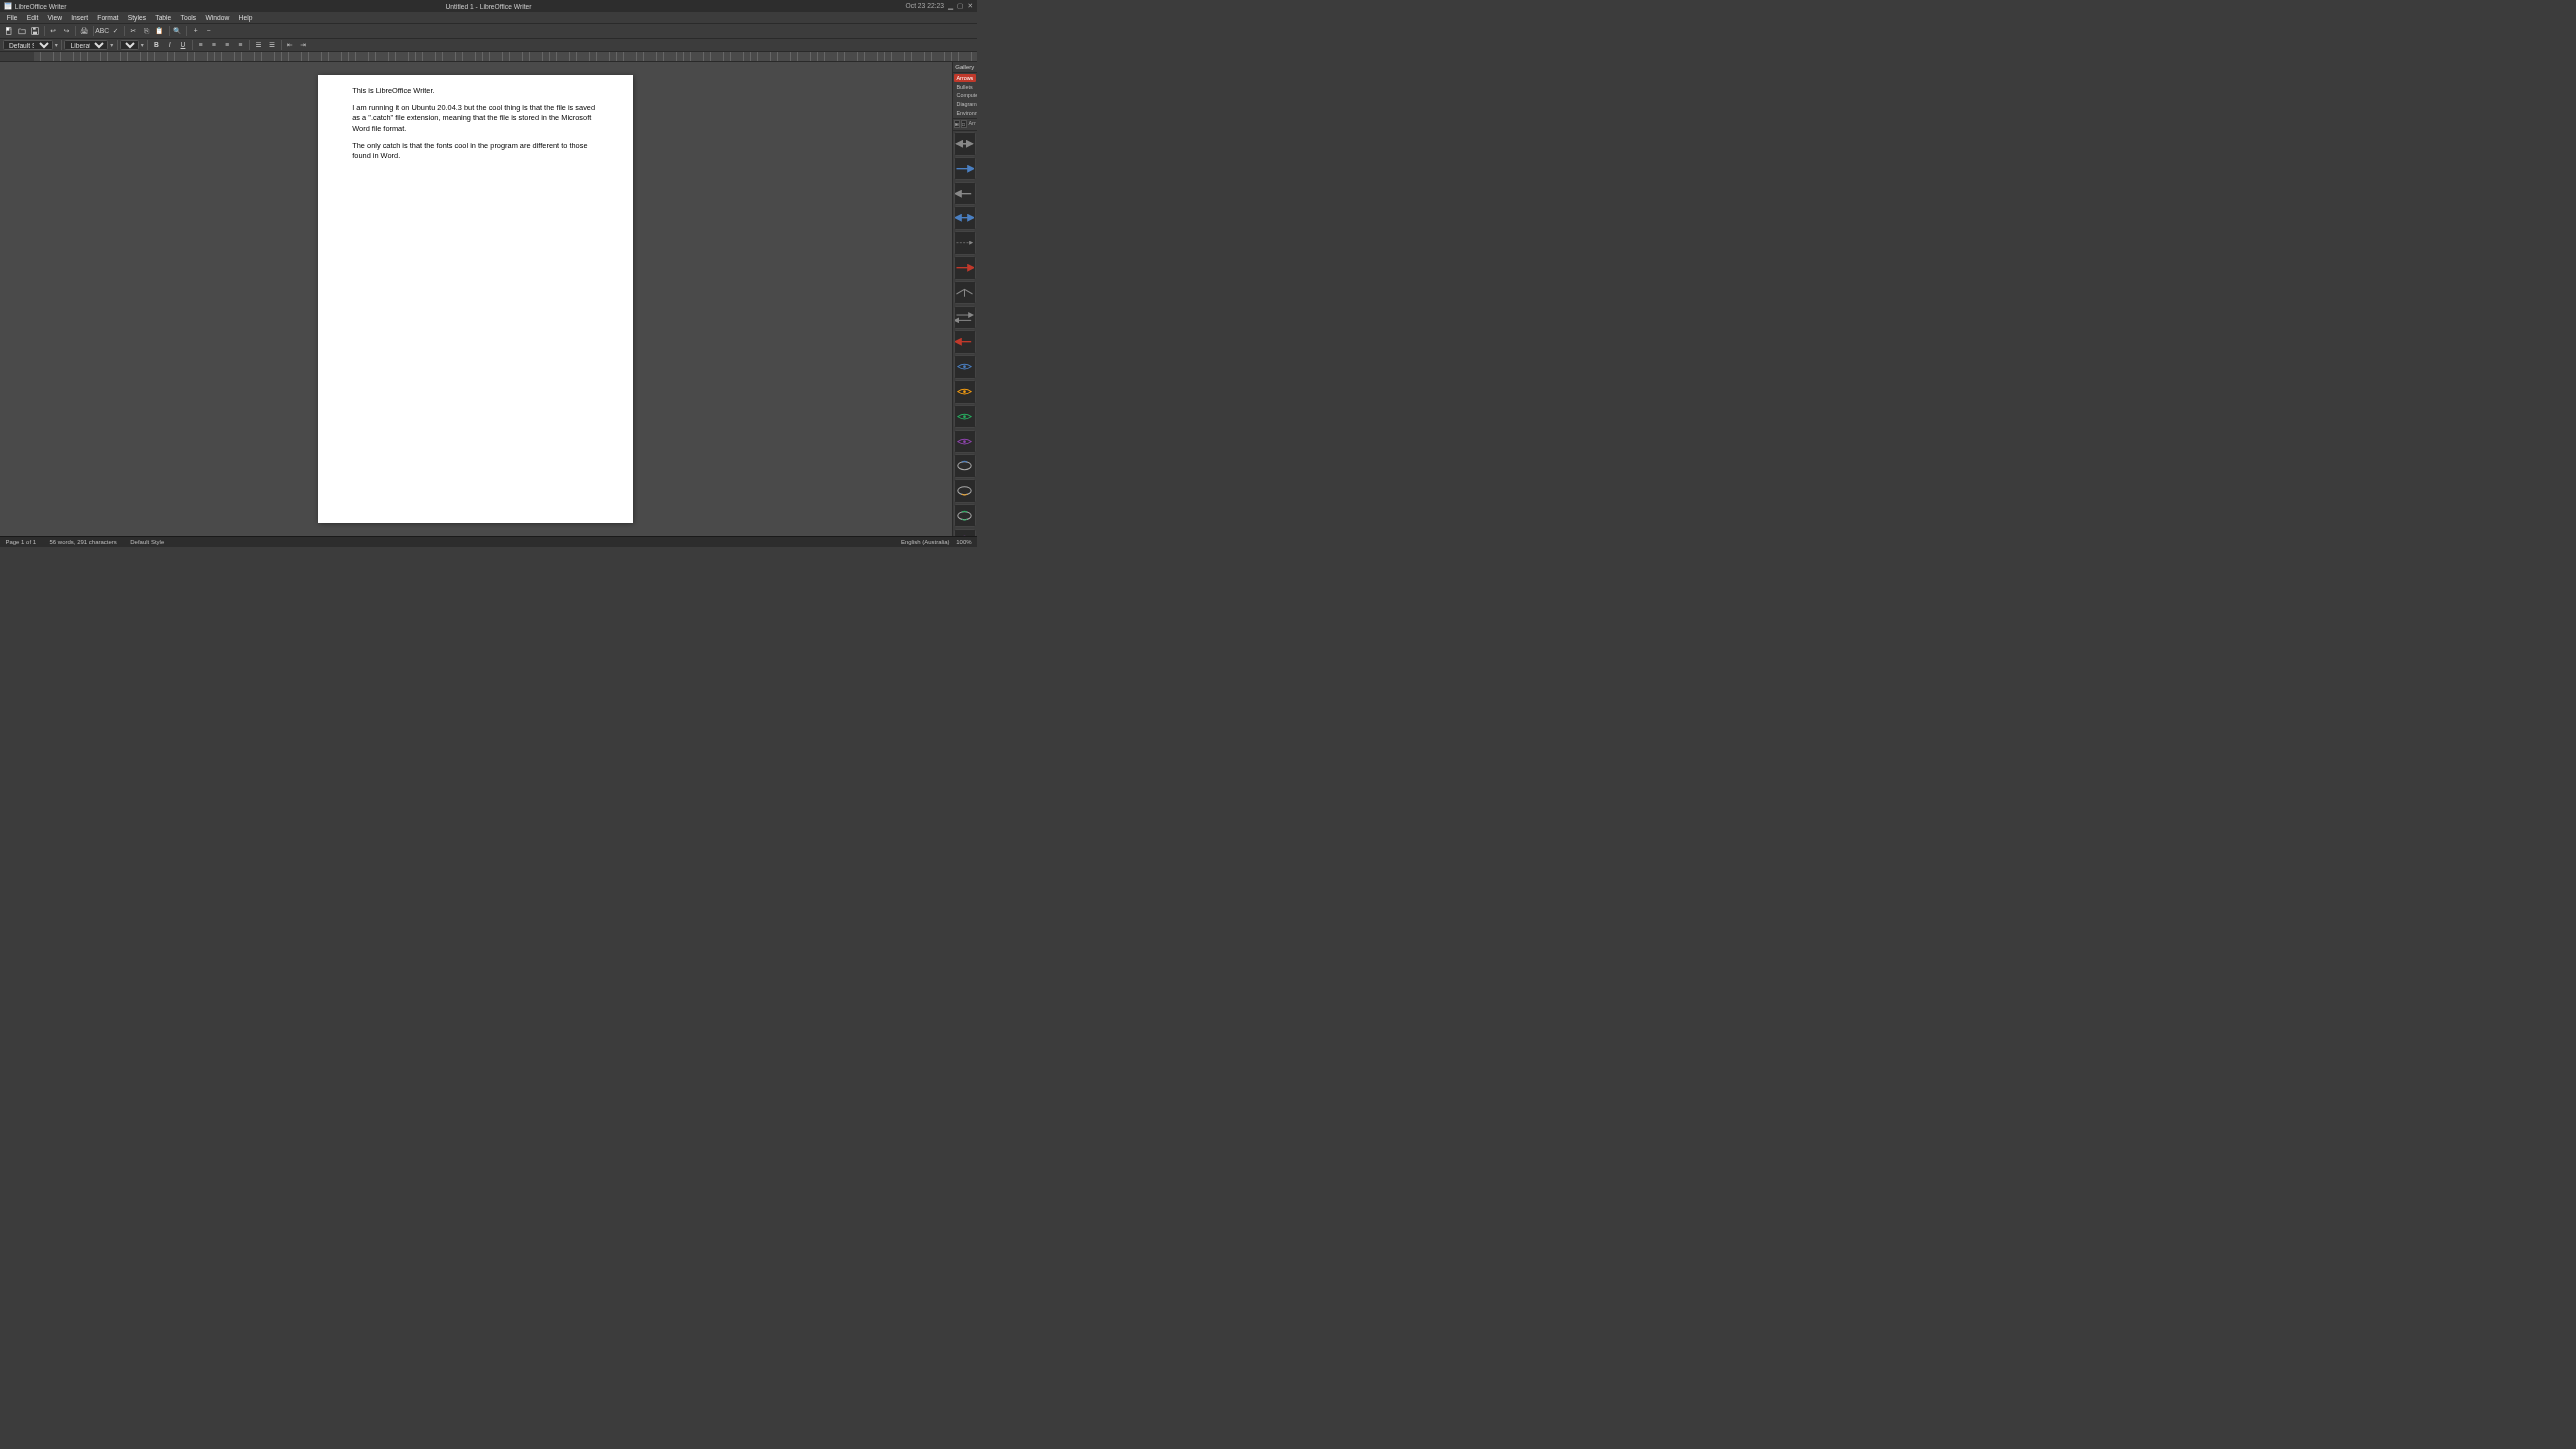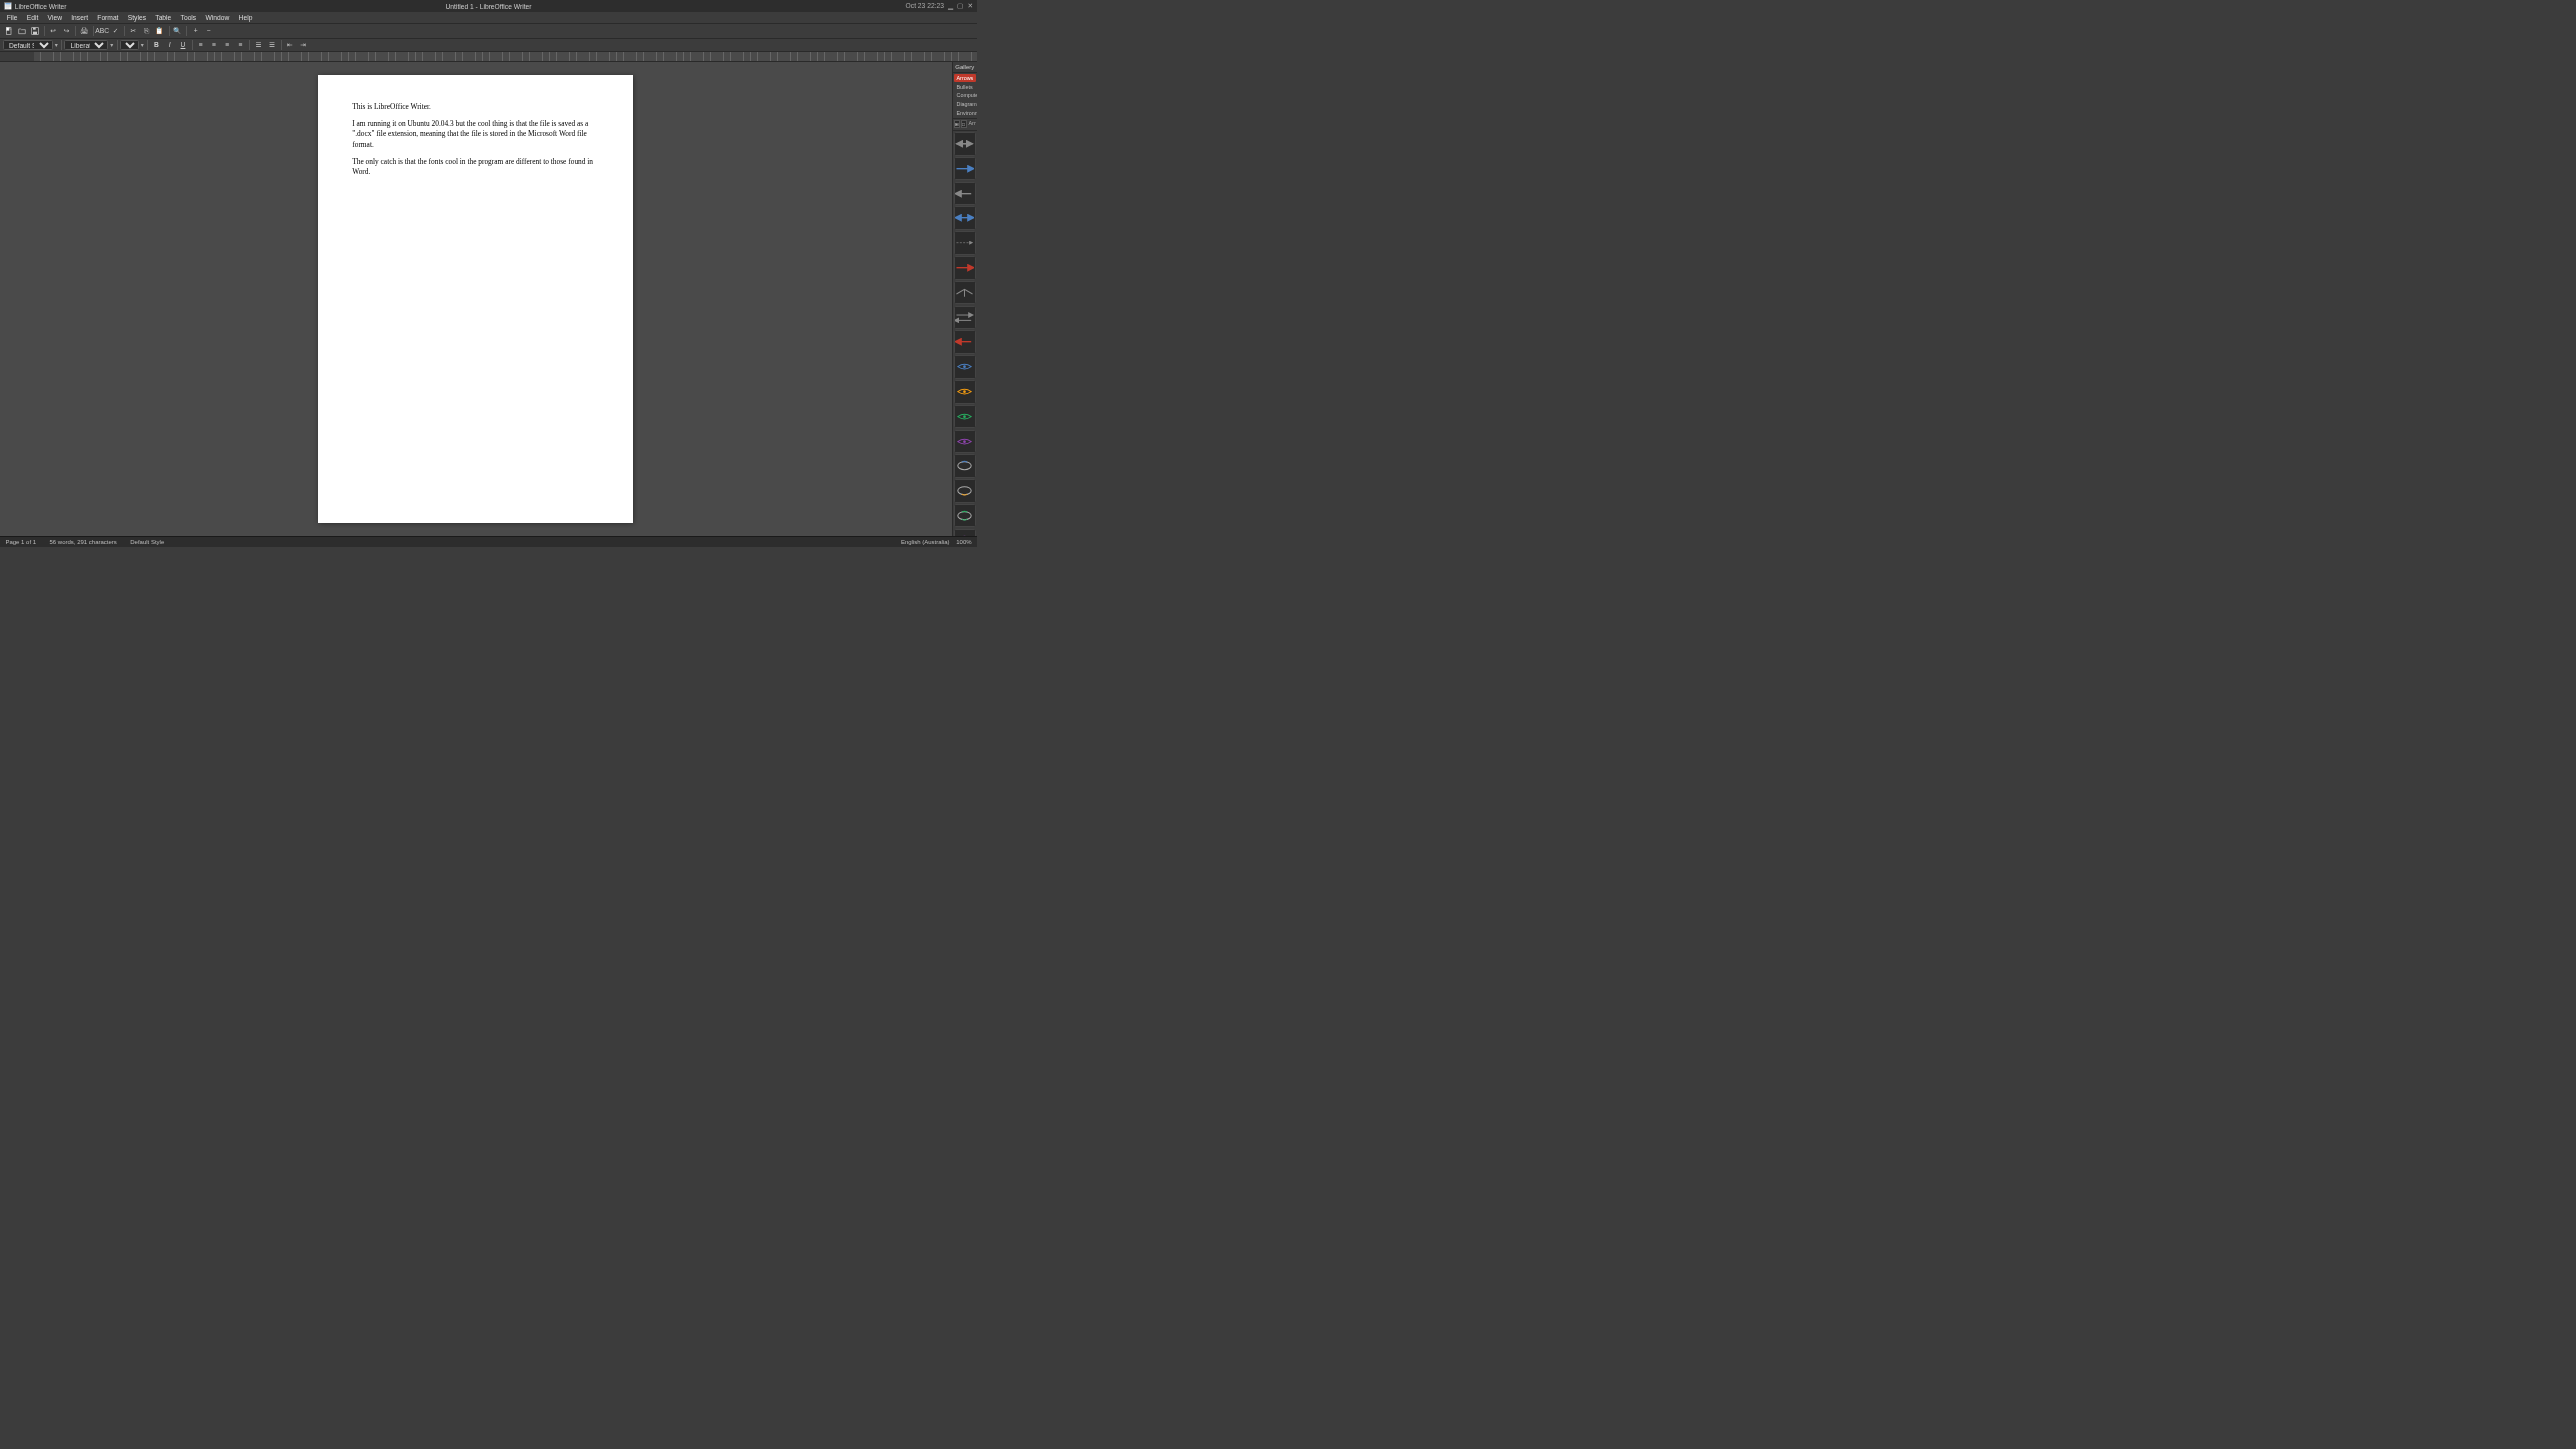--- a/index.html
+++ b/index.html
@@ -170,24 +170,24 @@
       overflow-y: auto;
       padding: 13.4px 0;
     }
 
     
     #doc-page {
       background: #fff;
       width: 315px;
       min-height: 443px;
       box-shadow: 1.3px 1.3px 5.4px rgba(0,0,0,0.5);
-      padding: 27px 34px;
+      padding: 11px 34px;
       position: relative;
       color: #000;
-      font-family: Liberation Serif, serif;
+      font-family: Liberation Sans, sans-serif;
       font-size: 7.4px;
       line-height: 1.4;
     }
 
     .doc-paragraph {
       margin-bottom: 6.7px;
     }
 
     
     #gallery-panel {
@@ -405,21 +405,21 @@
   </div>
 </div>
 
 <div id="main-area">
 
   <div id="doc-area">
     <div id="doc-page">
 
       <p class="doc-paragraph">This is LibreOffice Writer.</p>
 
-      <p class="doc-paragraph">I am running it on Ubuntu 20.04.3 but the cool thing is that the file is saved as a ".docx" file extension, meaning that the file is stored in the Microsoft Word file format.</p>
+      <p class="doc-paragraph">I am running it on Ubuntu 20.04.3 but the cool thing is that the file is saved as a ".catch" file extension, meaning that the file is stored in the Microsoft Word file format.</p>
 
       <p class="doc-paragraph">The only catch is that the fonts cool in the program are different to those found in Word.</p>
     </div>
   </div>
 
   <div id="gallery-panel">
     <div id="gallery-header">Gallery</div>
     <div class="gallery-categories">
       <div class="gallery-category active">Arrows</div>
       <div class="gallery-category">Bullets</div>

